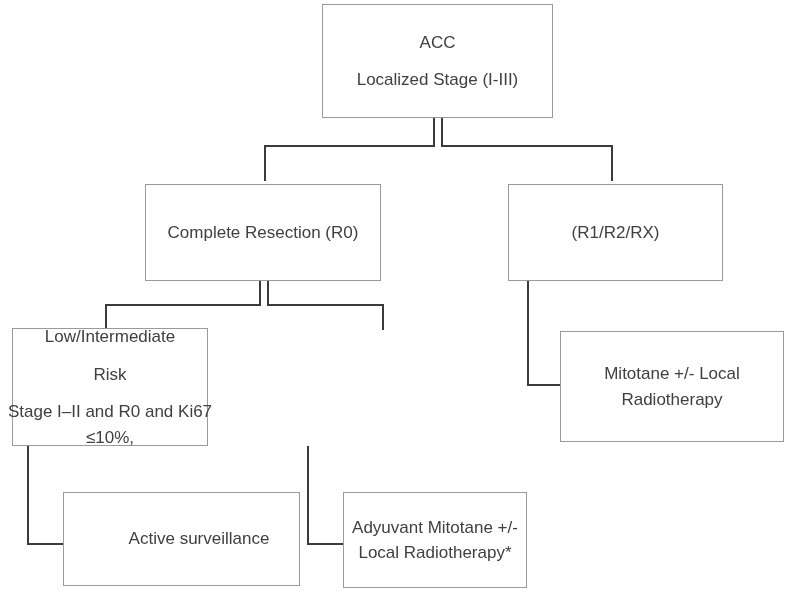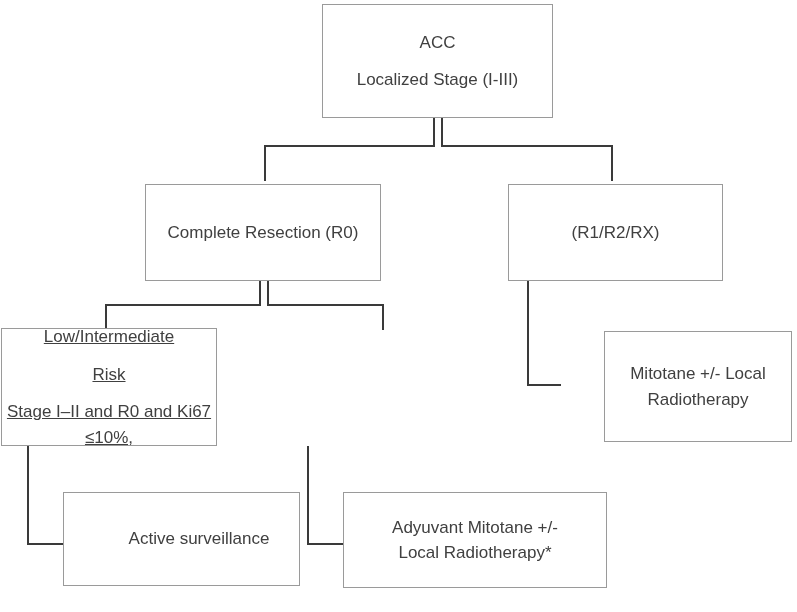--- a/index.html
+++ b/index.html
@@ -81,35 +81,35 @@
   </div>
 
   <div class="node" style="left:145px; top:184px; width:236px; height:97px;">
     <span class="line">Complete Resection (R0)</span>
   </div>
 
   <div class="node" style="left:508px; top:184px; width:215px; height:97px;">
     <span class="line">(R1/R2/RX)</span>
   </div>
 
-  <div class="node spaced" style="left:1px; top:328px; width:216px; height:118px;text-decoration:underline;">
+  <div class="node spaced" style="left:12px; top:328px; width:196px; height:118px;">
     <span class="line">Low/Intermediate</span>
     <span class="line">Risk</span>
     <span class="line" style="margin-bottom:0;">Stage I–II and R0 and Ki67</span>
     <span class="line" style="margin-top:0;">≤10%,</span>
   </div>
 
 
-  <div class="node" style="left:560px; top:331px; width:188px; height:111px;margin-left:44px;">
+  <div class="node" style="left:560px; top:331px; width:224px; height:111px;">
     <span class="line">Mitotane +/- Local</span>
     <span class="line">Radiotherapy</span>
   </div>
 
   <div class="node" style="left:63px; top:492px; width:237px; height:94px;padding-left:35px;">
     <span class="line">Active surveillance</span>
   </div>
 
-  <div class="node" style="left:343px; top:492px; width:264px; height:96px;">
+  <div class="node" style="left:343px; top:492px; width:184px; height:96px;">
     <span class="line">Adyuvant Mitotane +/-</span>
     <span class="line">Local Radiotherapy*</span>
   </div>
 
 </div>
 
 </body></html>

